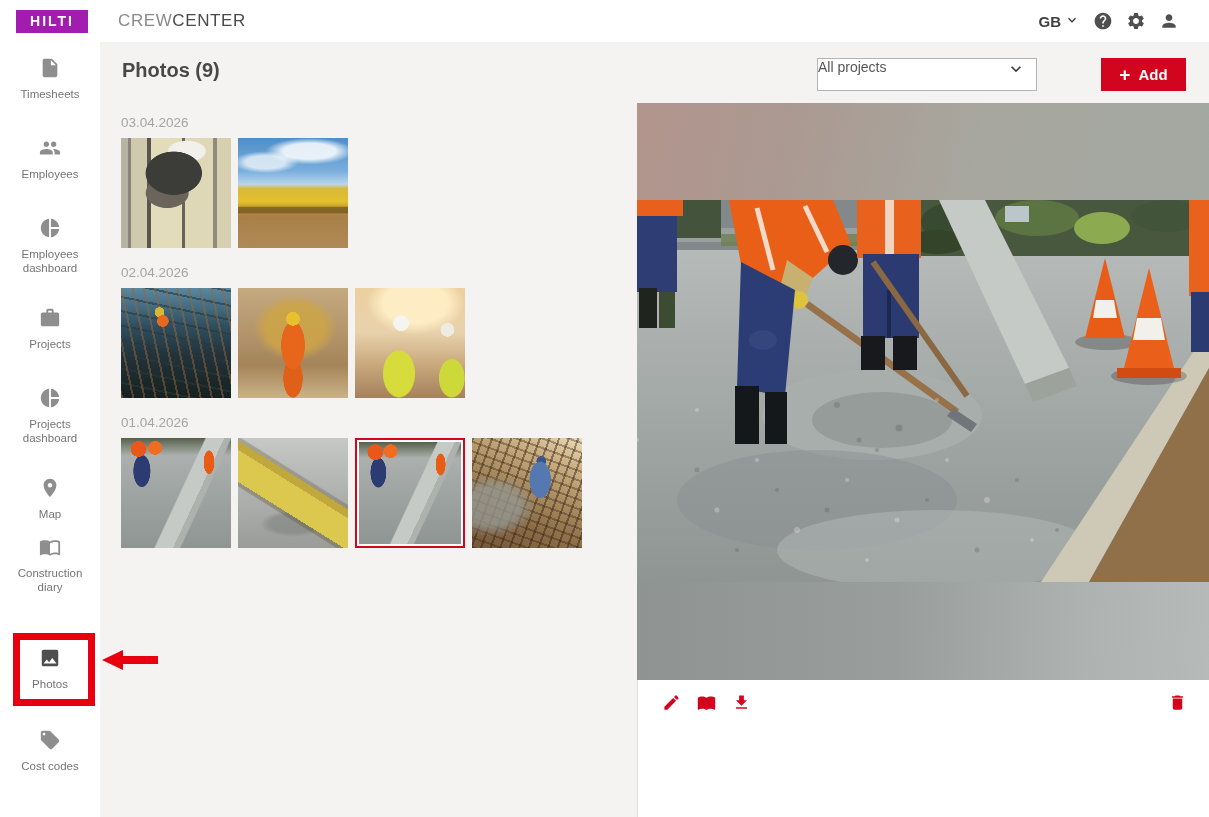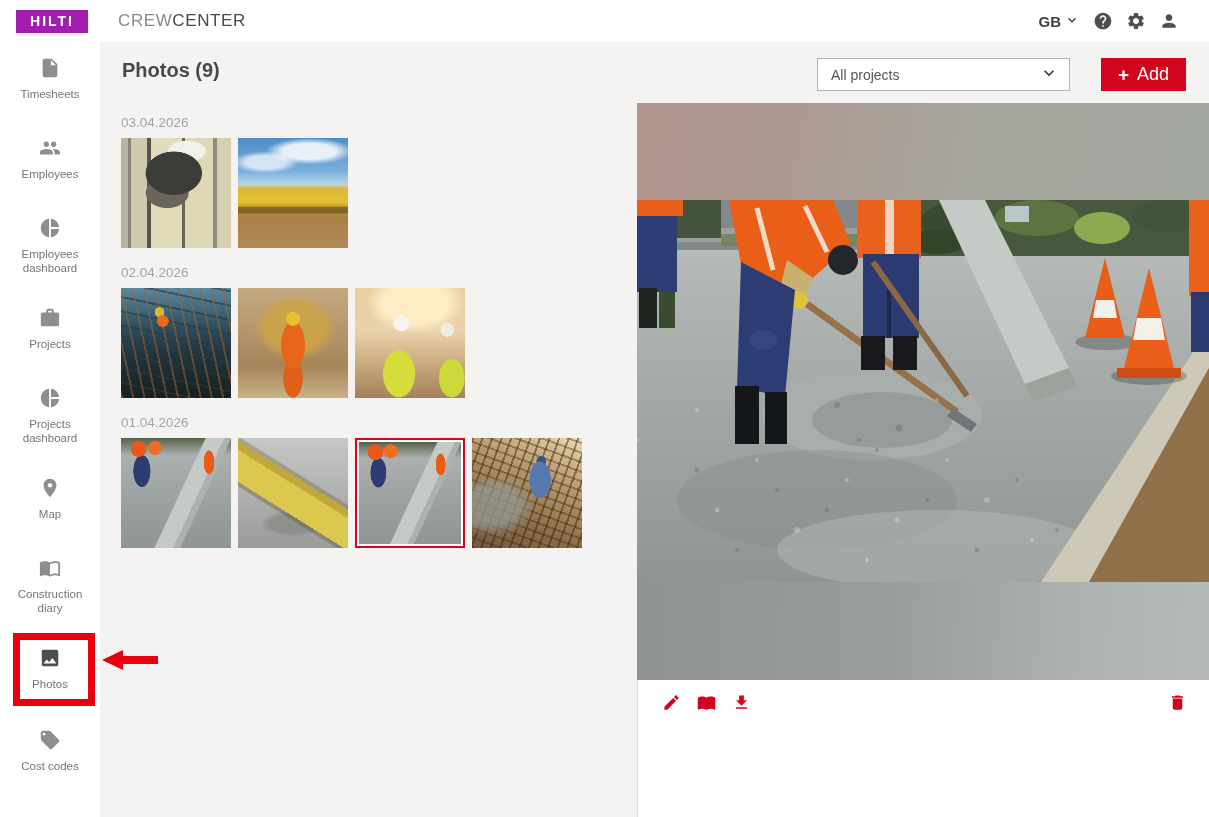--- a/index.html
+++ b/index.html
@@ -22,39 +22,39 @@
   .hicon svg { width:20px; height:20px; fill:#4f4f4f; }
 
   
   .sidebar { position:absolute; left:0; top:42px; bottom:0; width:100px; background:#fff; z-index:5; }
   .si { position:absolute; width:100px; display:flex; flex-direction:column;
     align-items:center; gap:5px; cursor:pointer; }
   .si svg { width:22px; height:22px; fill:#8e8e8e; }
   .si.active svg { fill:#4e4e4e; }
   .si .lbl { font-size:11.5px; color:#757575; text-align:center; line-height:1.2; padding:0 6px; }
   .si1{top:15px} .si2{top:95px} .si3{top:175px} .si4{top:265px} .si5{top:345px}
-  .si6{top:435px} .si7{top:515px} .si8{top:605px} .si9{top:687px}
+  .si6{top:435px} .si7{top:494px} .si8{top:605px} .si9{top:687px}
 
   
   .ann-box { position:absolute; left:13px; top:633px; width:82px; height:73px;
     border:7px solid #e8000e; z-index:20; pointer-events:none; }
   .ann-arrow { position:absolute; left:102px; top:648px; z-index:20; pointer-events:none; }
 
   
   .content { position:absolute; left:100px; top:42px; right:0; bottom:0; background:#f4f3f1; }
   .title { position:absolute; left:22px; top:17px; font-size:20px; font-weight:700; color:#484848; }
-  .dd { position:absolute; left:717px; top:16px; width:253px; height:33px; background:#fff;
-    border:1px solid #b4b4b4; display:flex; align-items:center; padding:0 10px 0 13px; cursor:pointer; }
+  .dd { position:absolute; left:717px; top:16px; width:220px; height:33px; background:#fff;
+    border:1px solid #b4b4b4; display:flex; align-items:flex-start; padding:0 10px 0 0; cursor:pointer; }
   .dd .val { font-size:14px; color:#555; flex:1; }
   .dd svg { width:20px; height:20px; fill:#3a3a3a; }
   .addbtn { position:absolute; left:1001px; top:16px; width:85px; height:33px; background:#d2051e;
     color:#fff; display:flex; align-items:center; justify-content:center; gap:8px;
     cursor:pointer; border:none; }
   .addbtn .plus { font-size:19px; font-weight:700; line-height:1; }
-  .addbtn .albl { font-size:18px; font-weight:400; }
+  .addbtn .albl { font-size:15px; font-weight:700; }
 
   
   .photo-list { position:absolute; left:0; top:61px; bottom:0; width:481px; padding:12px 0 0 21px; }
   .pgroup { margin-bottom:17px; }
   .pdate { font-size:13.5px; color:#a5a5a5; margin-bottom:8px; }
   .prow { display:flex; gap:7px; }
   .thumb { width:110px; height:110px; flex:0 0 auto; cursor:pointer; }
   .thumb .art { width:100%; height:100%; }
   .thumb.selected { border:2px solid #d2051e; padding:2px; background:#fff; }
 

